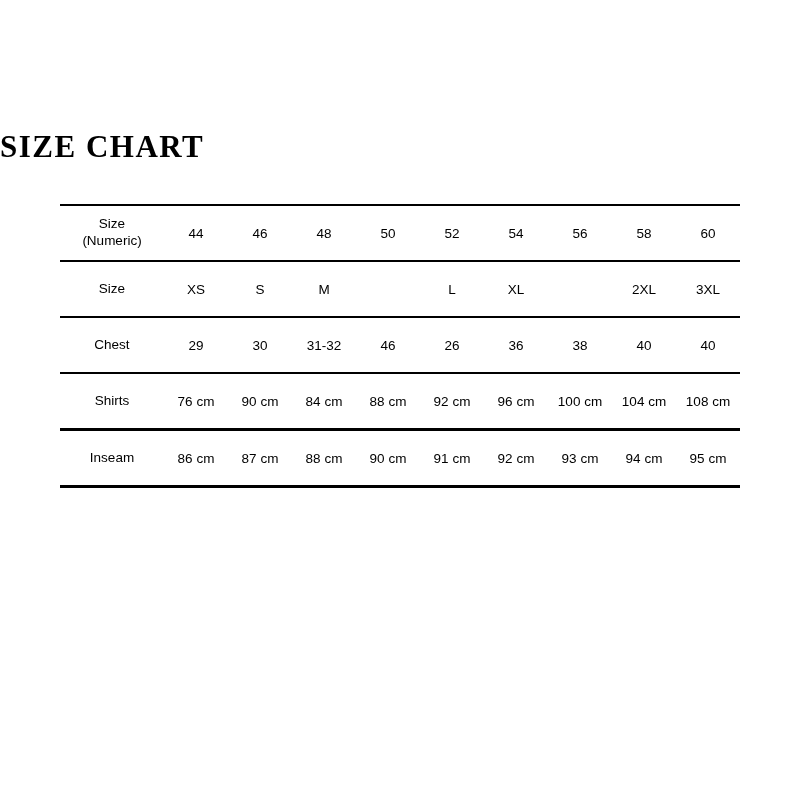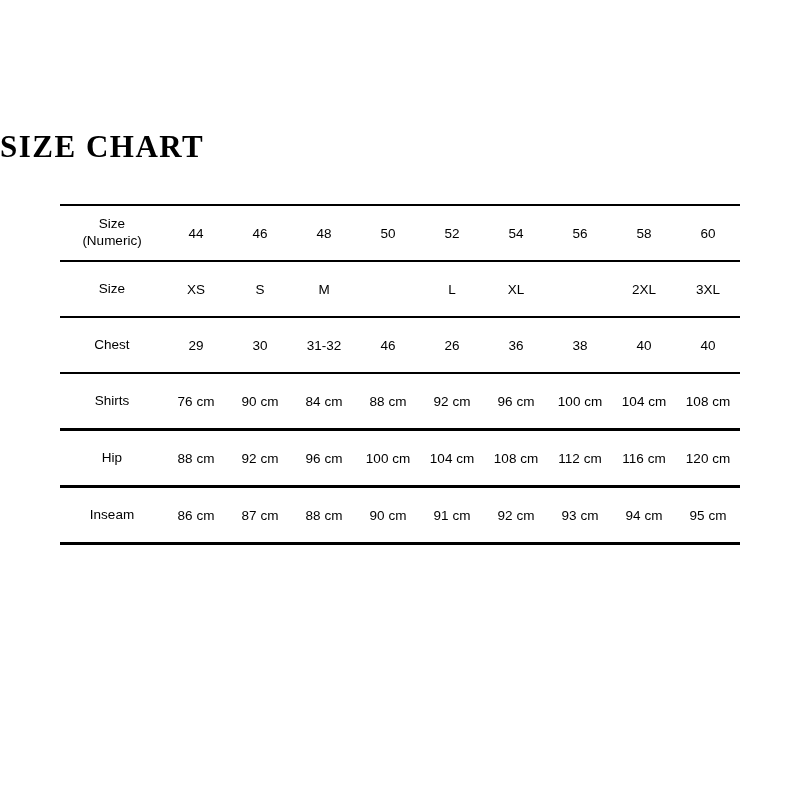--- a/index.html
+++ b/index.html
@@ -134,32 +134,20 @@
           <td class="cell">90 cm</td>
           <td class="cell">84 cm</td>
           <td class="cell">88 cm</td>
           <td class="cell">92 cm</td>
           <td class="cell">96 cm</td>
           <td class="cell">100 cm</td>
           <td class="cell">104 cm</td>
           <td class="cell">108 cm</td>
         </tr>
 
-        <tr class="thick-sep">
-          <td class="row-label">Hip</td>
-          <td class="cell">88 cm</td>
-          <td class="cell">92 cm</td>
-          <td class="cell">96 cm</td>
-          <td class="cell">100 cm</td>
-          <td class="cell">104 cm</td>
-          <td class="cell">108 cm</td>
-          <td class="cell">112 cm</td>
-          <td class="cell">116 cm</td>
-          <td class="cell">120 cm</td>
-        </tr>
 
         <tr class="last-row">
           <td class="row-label">Inseam</td>
           <td class="cell">86 cm</td>
           <td class="cell">87 cm</td>
           <td class="cell">88 cm</td>
           <td class="cell">90 cm</td>
           <td class="cell">91 cm</td>
           <td class="cell">92 cm</td>
           <td class="cell">93 cm</td>

